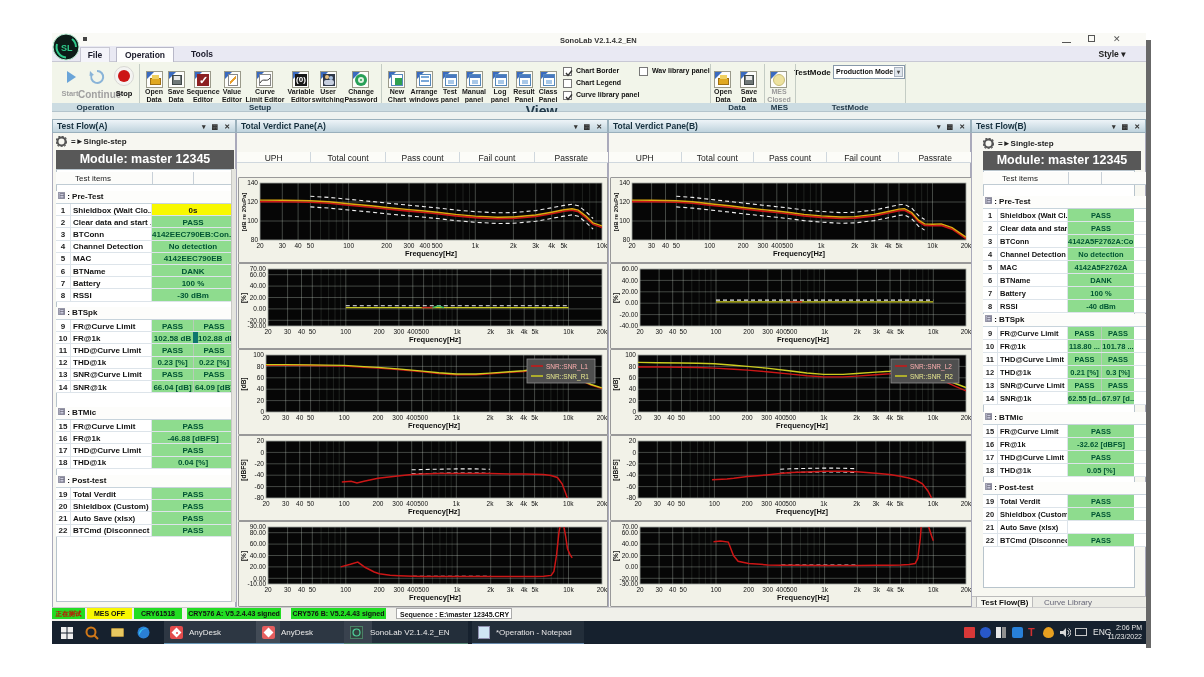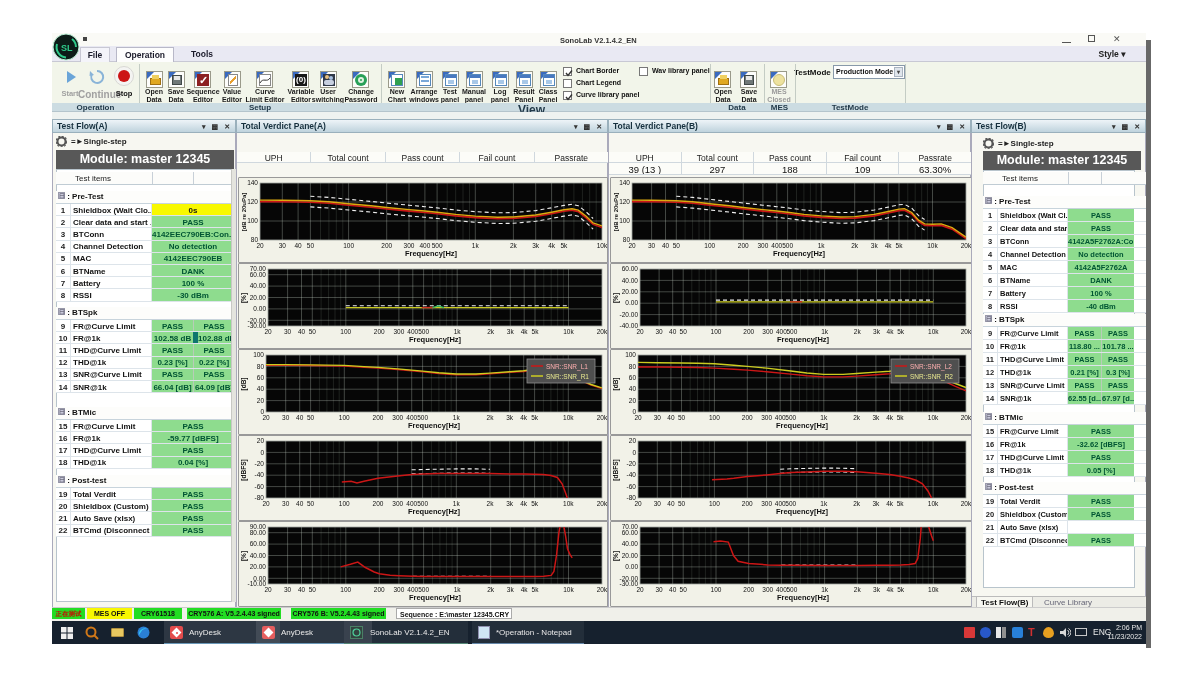--- a/index.html
+++ b/index.html
@@ -203,21 +203,21 @@
     <div style="position:absolute;left:87px;top:2px;width:1px;height:48px;background:#c4ccc4"></div>
     <div style="position:absolute;left:329px;top:2px;width:1px;height:48px;background:#c4ccc4"></div>
     <div style="position:absolute;left:658px;top:2px;width:1px;height:48px;background:#c4ccc4"></div>
     <div style="position:absolute;left:712px;top:2px;width:1px;height:48px;background:#c4ccc4"></div>
     <div style="position:absolute;left:743px;top:2px;width:1px;height:48px;background:#c4ccc4"></div>
     <div style="position:absolute;left:853px;top:2px;width:1px;height:48px;background:#c4ccc4"></div>
   </div>
 <div id="griplabels">
     <div style="position:absolute;left:0px;top:0;width:87px;text-align:center;font-size:8px;font-weight:bold;color:#223a4a">Operation</div>
     <div style="position:absolute;left:87px;top:0;width:242px;text-align:center;font-size:8px;font-weight:bold;color:#223a4a">Setup</div>
-    <div style="position:absolute;left:315px;top:0;width:329px;text-align:center;font-size:12px;font-weight:bold;color:#223a4a">View</div>
+    <div style="position:absolute;left:325px;top:0;width:329px;text-align:center;font-size:14px;font-weight:bold;color:#223a4a">View</div>
     <div style="position:absolute;left:658px;top:0;width:54px;text-align:center;font-size:8px;font-weight:bold;color:#223a4a">Data</div>
     <div style="position:absolute;left:712px;top:0;width:31px;text-align:center;font-size:8px;font-weight:bold;color:#223a4a">MES</div>
     <div style="position:absolute;left:743px;top:0;width:110px;text-align:center;font-size:8px;font-weight:bold;color:#223a4a">TestMode</div>
   </div>
 <div id="ribgap"></div>
 <svg class="abs" style="left:52px;top:33px" width="28" height="28" viewBox="0 0 28 28">
  <circle cx="14" cy="14" r="13" fill="#0c1c18"></circle>
  <circle cx="14" cy="14" r="13" fill="none" stroke="#bdf2d8" stroke-width="1"></circle>
  <path d="M20,6 A10.5,10.5 0 0 1 24,14" stroke="#2ec98a" stroke-width="2" fill="none"></path>
  <path d="M5,11 A10.5,10.5 0 0 0 14,24.5" stroke="#2ec98a" stroke-width="2" fill="none"></path>
@@ -322,21 +322,21 @@
     </div>
     <div class="grp" style="left:3px;top:274px;width:181px"><span class="gico">⊟</span> : BTMic</div>
     <div class="trow" style="left:3px;top:287.0px;width:181px;height:12.2px">
       <div class="tnum" style="width:15px">15</div>
       <div class="tname" style="width:81px">FR@Curve Limit</div>
       <div class="vg" style="width:82px">PASS</div>
     </div>
     <div class="trow" style="left:3px;top:299.2px;width:181px;height:12.2px">
       <div class="tnum" style="width:15px">16</div>
       <div class="tname" style="width:81px">FR@1k</div>
-      <div class="vg" style="width:82px">-59.77 [dBFS]</div>
+      <div class="vg" style="width:82px">-46.88 [dBFS]</div>
     </div>
     <div class="trow" style="left:3px;top:311.4px;width:181px;height:12.2px">
       <div class="tnum" style="width:15px">17</div>
       <div class="tname" style="width:81px">THD@Curve Limit</div>
       <div class="vg" style="width:82px">PASS</div>
     </div>
     <div class="trow" style="left:3px;top:323.6px;width:181px;height:12.2px">
       <div class="tnum" style="width:15px">18</div>
       <div class="tname" style="width:81px">THD@1k</div>
       <div class="vg" style="width:82px">0.04 [%]</div>
@@ -581,27 +581,20 @@
     </div>
 </div>
 
 <div class="panel" style="left:608px;width:363px;height:474px">
  <div class="statrow shead" style="left:0;top:19px;width:363px;height:11px">
       <div class="scell">UPH</div>
       <div class="scell">Total count</div>
       <div class="scell">Pass count</div>
       <div class="scell">Fail count</div>
       <div class="scell">Passrate</div>
-    </div>
- <div class="statrow svals" style="left:0;top:30px;width:363px;height:12px">
-      <div class="scell">39 (13 )</div>
-      <div class="scell">297</div>
-      <div class="scell">188</div>
-      <div class="scell">109</div>
-      <div class="scell">63.30%</div>
     </div>
  <div class="chart" style="left:1px;top:44px">
       <svg width="360" height="84" viewBox="0 0 360 84" style="display:block">
         <rect x="0" y="0" width="360" height="84" fill="#f2f2e8"></rect>
         <rect x="21.0" y="5.0" width="334.0" height="57.0" fill="#060606" stroke="#888" stroke-width="0.6"></rect>
         <path d="M74.1,5.0V62.0 M81.6,5.0V62.0 M88.0,5.0V62.0 M93.7,5.0V62.0 M185.5,5.0V62.0 M192.9,5.0V62.0 M199.4,5.0V62.0 M205.1,5.0V62.0 M296.8,5.0V62.0 M304.2,5.0V62.0 M310.7,5.0V62.0 M316.4,5.0V62.0" stroke="rgba(170,190,170,0.22)" stroke-width="0.7" fill="none"></path>
         <path d="M21.0,5.0V62.0 M40.6,5.0V62.0 M54.5,5.0V62.0 M65.3,5.0V62.0 M98.8,5.0V62.0 M132.3,5.0V62.0 M151.9,5.0V62.0 M165.8,5.0V62.0 M176.6,5.0V62.0 M210.2,5.0V62.0 M243.7,5.0V62.0 M263.3,5.0V62.0 M277.2,5.0V62.0 M288.0,5.0V62.0 M321.5,5.0V62.0 M355.0,5.0V62.0 M21.0,5.0H355.0 M21.0,24.0H355.0 M21.0,43.0H355.0 M21.0,62.0H355.0" stroke="rgba(200,215,200,0.45)" stroke-width="0.7" fill="none"></path>
         <clipPath id="c6">
           <rect x="21.0" y="5.0" width="334.0" height="57.0"></rect>
         </clipPath>

